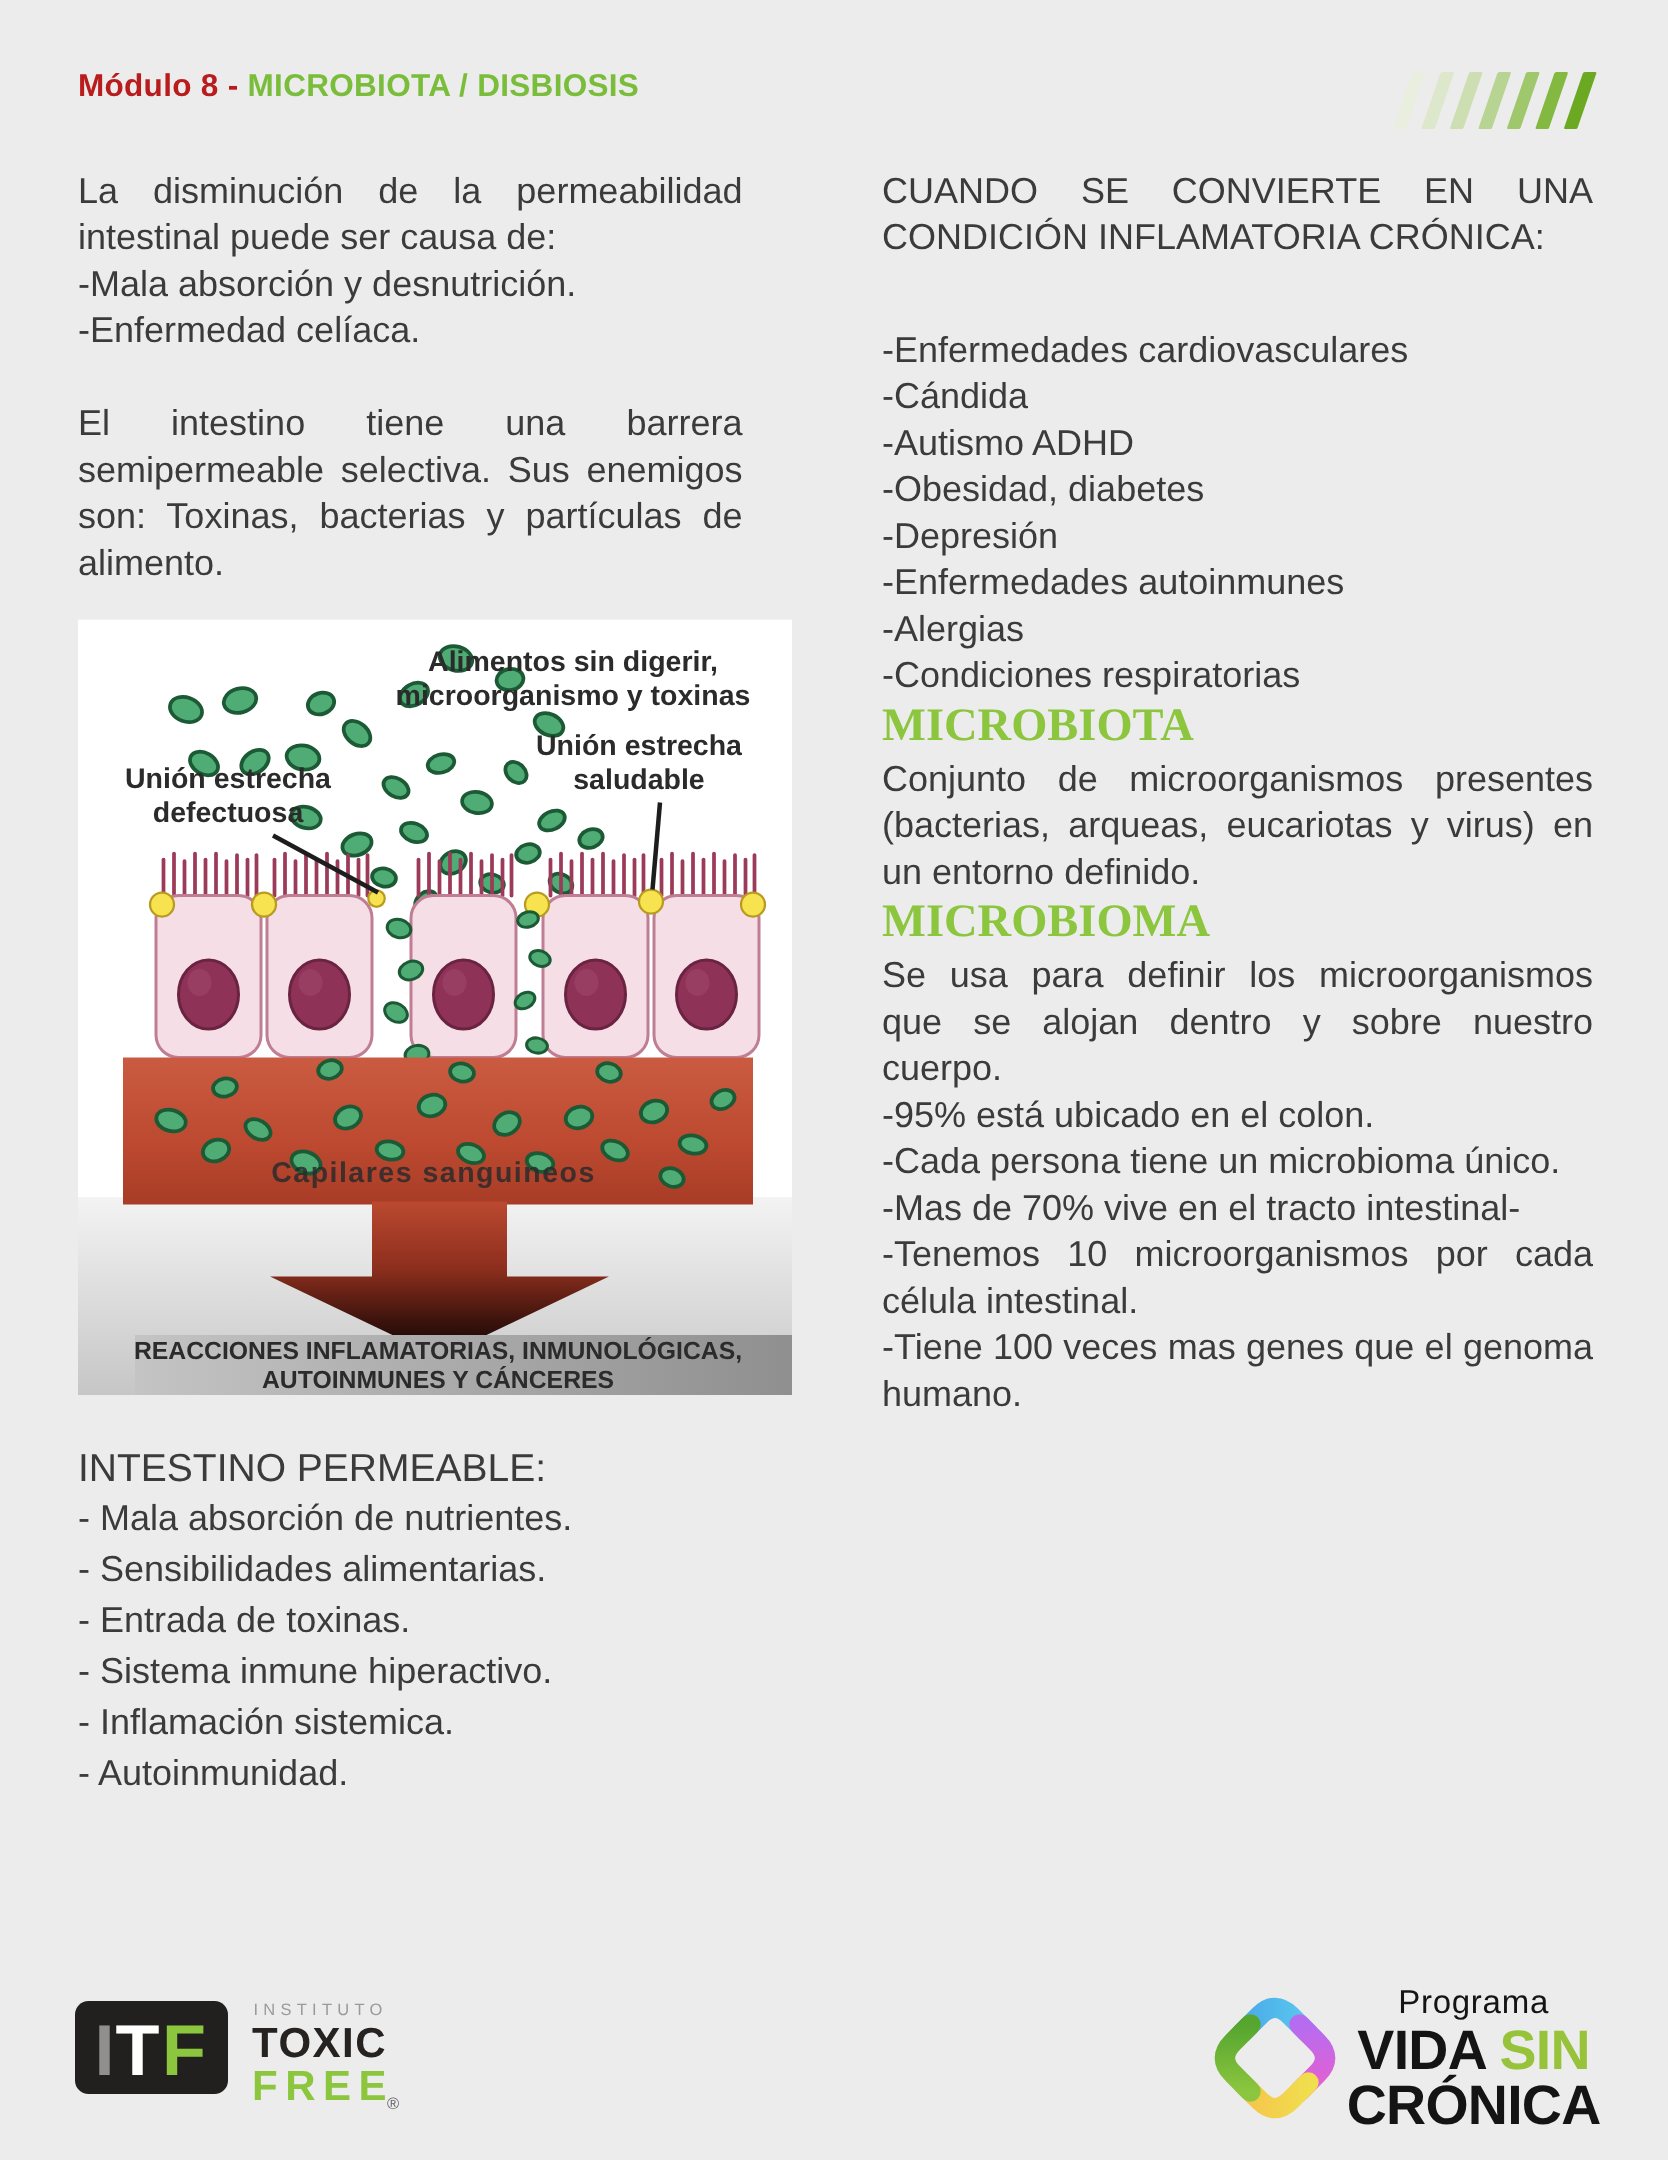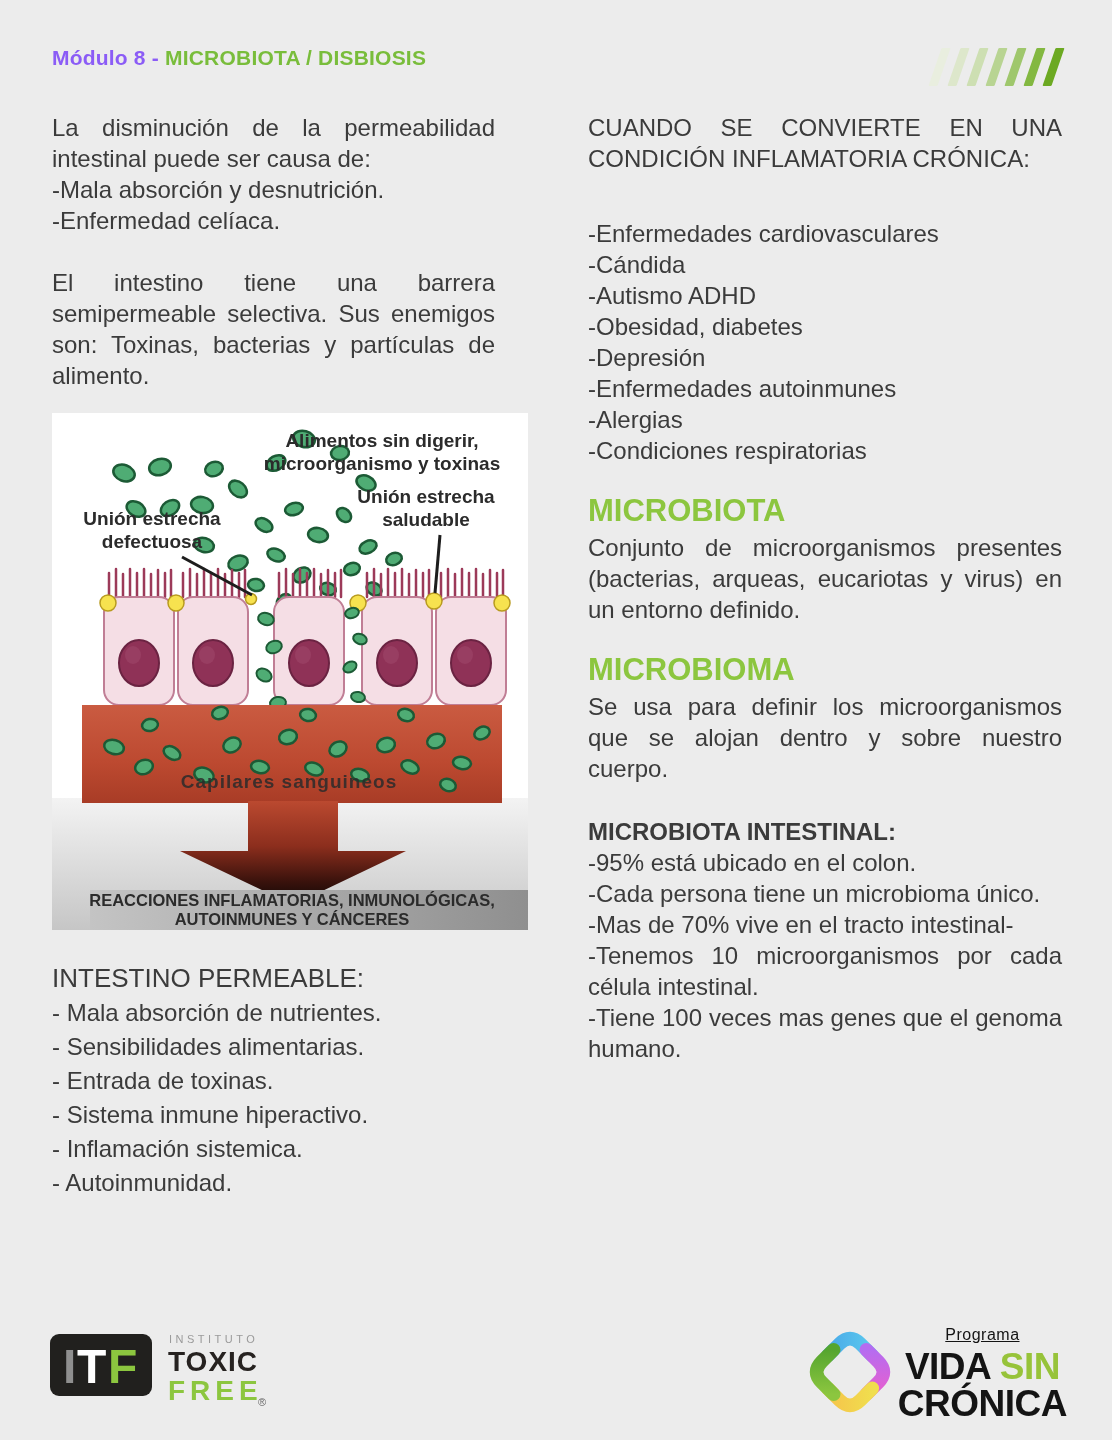--- a/index.html
+++ b/index.html
@@ -8,21 +8,21 @@
     background:#ECECEC;
     font-family:"Liberation Sans", sans-serif;
     color:#3B3B3B;
     position:relative;
     overflow:hidden;
   }
   .hdr{
     position:absolute;top:46px;left:52px;
     font-size:21px;font-weight:bold;letter-spacing:.2px;
   }
-  .hdr .module{color:#8b5cf6;}
+  .hdr .module{color:#b91c1c;}
   .hdr .title{color:#79BD3B;}
   .stripes{
     position:absolute;top:48px;right:54px;height:38px;
     display:flex;gap:10px;
   }
   .stripe{width:9px;height:38px;transform:skewX(-19deg);border-radius:1px;}
   .s1{background:#e9eedf;} .s2{background:#dde7cb;} .s3{background:#cddfb2;}
   .s4{background:#b8d492;} .s5{background:#9fc76c;} .s6{background:#83b841;}
   .s7{background:#6ca922;}
 
@@ -35,27 +35,27 @@
   .fig{margin-top:22px;width:476px;height:517px;}
   .fig svg{display:block;}
   .fig text{font-family:"Liberation Sans", sans-serif;font-weight:bold;fill:#2b2b2b;}
 
   .perm{margin-top:30px;}
   .perm-h{font-size:26px;line-height:36px;}
   .perm-items{line-height:34px;}
 
   .chronic-h{font-weight:normal;line-height:31px;}
   .chronic-items{margin-top:44px;line-height:31px;}
-  .green-h{color:#8CC63F;font-weight:bold;font-size:31px;line-height:34px;margin-top:28px;margin-bottom:4px;}
+  .green-h{color:#8CC63F;font-weight:bold;font-size:31px;line-height:34px;margin-bottom:4px;font-family:Liberation Serif, serif;}
   .black-h{font-weight:bold;margin-top:32px;line-height:31px;}
 
   .itf{position:absolute;left:50px;top:1328px;}
   .vst{position:absolute;right:45px;top:1322px;display:flex;align-items:center;}
   .vst-txt{margin-left:6px;text-align:center;color:#141414;}
-  .vst-programa{font-size:16px;line-height:26px;letter-spacing:.5px;text-decoration:underline;}
+  .vst-programa{font-size:22px;line-height:26px;letter-spacing:.5px;}
   .vst-line{font-size:37px;font-weight:bold;line-height:37px;letter-spacing:-.5px;white-space:nowrap;}
   .vst-sin{color:#97C33A;}
 </style>
 </head>
 <body>
 
 <div class="hdr">
   <span class="module">Módulo 8 -</span>
   <span class="title">MICROBIOTA / DISBIOSIS</span>
 </div>
@@ -302,21 +302,20 @@
     <div>-Alergias</div>
     <div>-Condiciones respiratorias</div>
   </div>
 
   <div class="green-h">MICROBIOTA</div>
   <div class="just">Conjunto de microorganismos presentes (bacterias, arqueas, eucariotas y virus) en un entorno definido.</div>
 
   <div class="green-h">MICROBIOMA</div>
   <div class="just">Se usa para definir los microorganismos que se alojan dentro y sobre nuestro cuerpo.</div>
 
-  <div class="black-h">MICROBIOTA INTESTINAL:</div>
   <div class="just">
     <div>-95% está ubicado en el colon.</div>
     <div>-Cada persona tiene un microbioma único.</div>
     <div>-Mas de 70% vive en el tracto intestinal-</div>
     <div class="just">-Tenemos 10 microorganismos por cada célula intestinal.</div>
     <div class="just">-Tiene 100 veces mas genes que el genoma humano.</div>
   </div>
 </div>
 
 <div class="itf">

